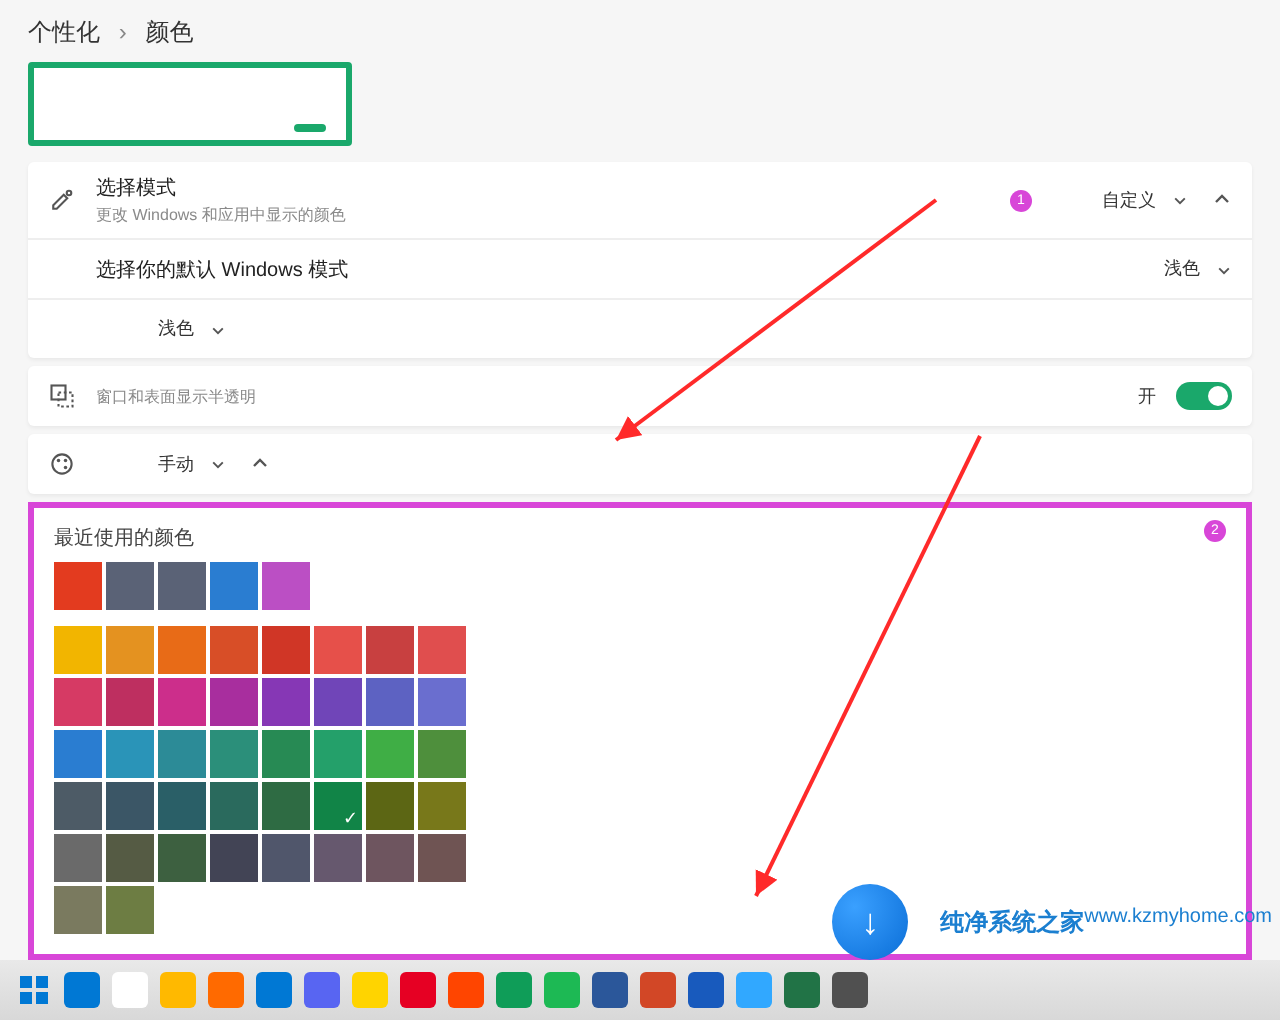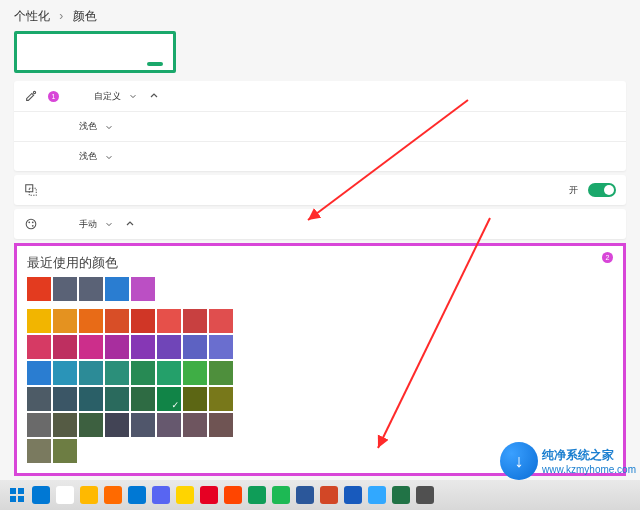--- a/index.html
+++ b/index.html
@@ -17,31 +17,31 @@
   .row .desc{font-size:8px;color:#8a8a8a;margin-top:1px;}
   .row .sel{font-size:9px;color:#333;margin-right:4px;margin-left:31px;}
   .row .chev{width:8px;height:8px;margin-left:4px;}
   .row .expand{width:10px;height:10px;margin-left:12px;}
   .badge{background:#d846d8;color:#fff;border-radius:50%;width:11px;height:11px;display:flex;align-items:center;justify-content:center;font-size:7px;margin-right:4px;}
   .subrow-indent{padding-left:34px;}
   .toggle{position:relative;width:28px;height:14px;border-radius:7px;background:#1aa86b;margin-left:6px;}
   .toggle::after{content:"";position:absolute;right:2px;top:2px;width:10px;height:10px;border-radius:50%;background:#fff;}
   .color-block{margin:4px 14px 4px;padding:8px 10px 10px;border:3px solid #d846d8;background:#fff;position:relative;}
   .color-block .badge-corner{position:absolute;right:6px;top:6px;}
-  .sect-title{font-size:13px;color:#444;margin-bottom:5px;}
+  .sect-title{font-size:10px;color:#444;margin-bottom:5px;}
   .swatches{display:flex;flex-wrap:wrap;gap:2px;margin-bottom:8px;}
   .sw{width:24px;height:24px;cursor:pointer;position:relative;}
   .sw.sel::after{content:"✓";position:absolute;right:2px;bottom:1px;color:#fff;font-size:9px;}
   .grid{display:grid;grid-template-columns:repeat(8,24px);gap:2px;}
   .custom-row{display:flex;align-items:center;padding:6px 10px;font-size:10px;background:#fff;margin:0 14px;}
   .taskbar{position:absolute;bottom:0;left:0;right:0;height:30px;background:linear-gradient(180deg,#e9e9e9,#d8d8d8);display:flex;align-items:center;padding-left:8px;gap:6px;}
   .tb-icon{width:18px;height:18px;border-radius:3px;display:flex;align-items:center;justify-content:center;}
   .watermark{position:absolute;right:4px;bottom:30px;display:flex;align-items:center;gap:4px;z-index:20;}
   .watermark .circ{width:38px;height:38px;border-radius:50%;background:radial-gradient(circle at 30% 30%,#3aa0ff,#0a6dd6);display:flex;align-items:center;justify-content:center;color:#fff;font-size:18px;font-weight:bold;}
-  .watermark .txt{display:flex;flex-direction:column;font-size:10px;color:#1b7fd0;}
+  .watermark .txt{display:flex;flex-direction:row;font-size:10px;color:#1b7fd0;margin-left:12px;}
   .watermark .txt span:first-child{font-size:12px;font-weight:bold;}
   svg{display:block;}
 </style>
 </head>
 <body>
 
 <div class="breadcrumb">
   <span>个性化</span>
   <span class="sep">›</span>
   <span>颜色</span>
@@ -52,34 +52,41 @@
   </div>
 
 <div class="panel">
   <div class="row">
     <span class="icon">
       <svg viewBox="0 0 16 16">
           <path d="M3 11l6-6 2 2-6 6H3v-2z" fill="none" stroke="#555" stroke-width="1.2"></path>
           <circle cx="12" cy="4" r="1.3" fill="none" stroke="#555" stroke-width="1.2"></circle>
         </svg>
     </span>
+    <div class="texts">
+      <span class="title">选择模式</span>
+      <span class="desc">更改 Windows 和应用中显示的颜色</span>
+    </div>
     <span class="badge">1</span>
     <span class="sel">自定义</span>
     <span class="chev">
         <svg viewBox="0 0 10 10">
           <path d="M2 4l3 3 3-3" fill="none" stroke="#555" stroke-width="1.2"></path>
         </svg>
       </span>
     <span class="expand">
         <svg viewBox="0 0 10 10">
           <path d="M2 6l3-3 3 3" fill="none" stroke="#555" stroke-width="1.2"></path>
         </svg>
       </span>
   </div>
   <div class="row subrow-indent">
+    <div class="texts">
+        <span class="title">选择你的默认 Windows 模式</span>
+      </div>
     <span class="sel">浅色</span>
     <span class="chev">
         <svg viewBox="0 0 10 10">
           <path d="M2 4l3 3 3-3" fill="none" stroke="#555" stroke-width="1.2"></path>
         </svg>
       </span>
   </div>
   <div class="row subrow-indent">
     <span class="sel">浅色</span>
     <span class="chev">
@@ -92,20 +99,21 @@
 
 <div class="panel">
   <div class="row">
     <span class="icon">
       <svg viewBox="0 0 16 16">
           <rect x="2" y="2" width="8" height="8" fill="none" stroke="#555" stroke-width="1.2"></rect>
           <rect x="6" y="6" width="8" height="8" fill="none" stroke="#555" stroke-width="1.2" stroke-dasharray="1.5 1.5"></rect>
         </svg>
     </span>
     <div class="texts">
+      <span class="desc">窗口和表面显示半透明</span>
     </div>
     <span class="sel">开</span>
     <div class="toggle"></div>
   </div>
 </div>
 
 <div class="panel">
   <div class="row">
     <span class="icon">
       <svg viewBox="0 0 16 16">

